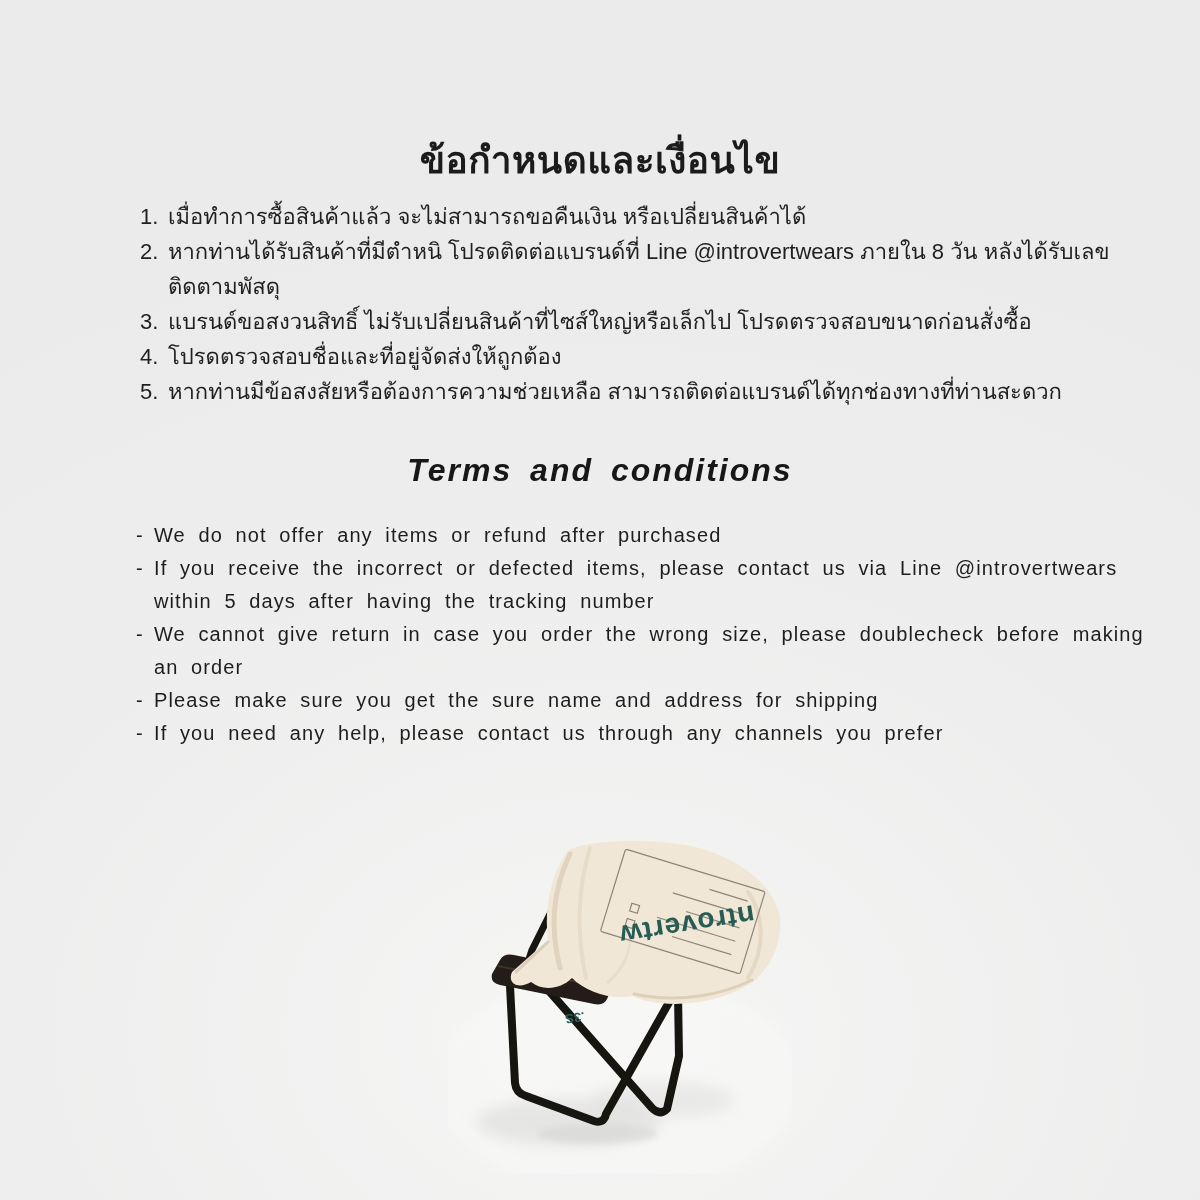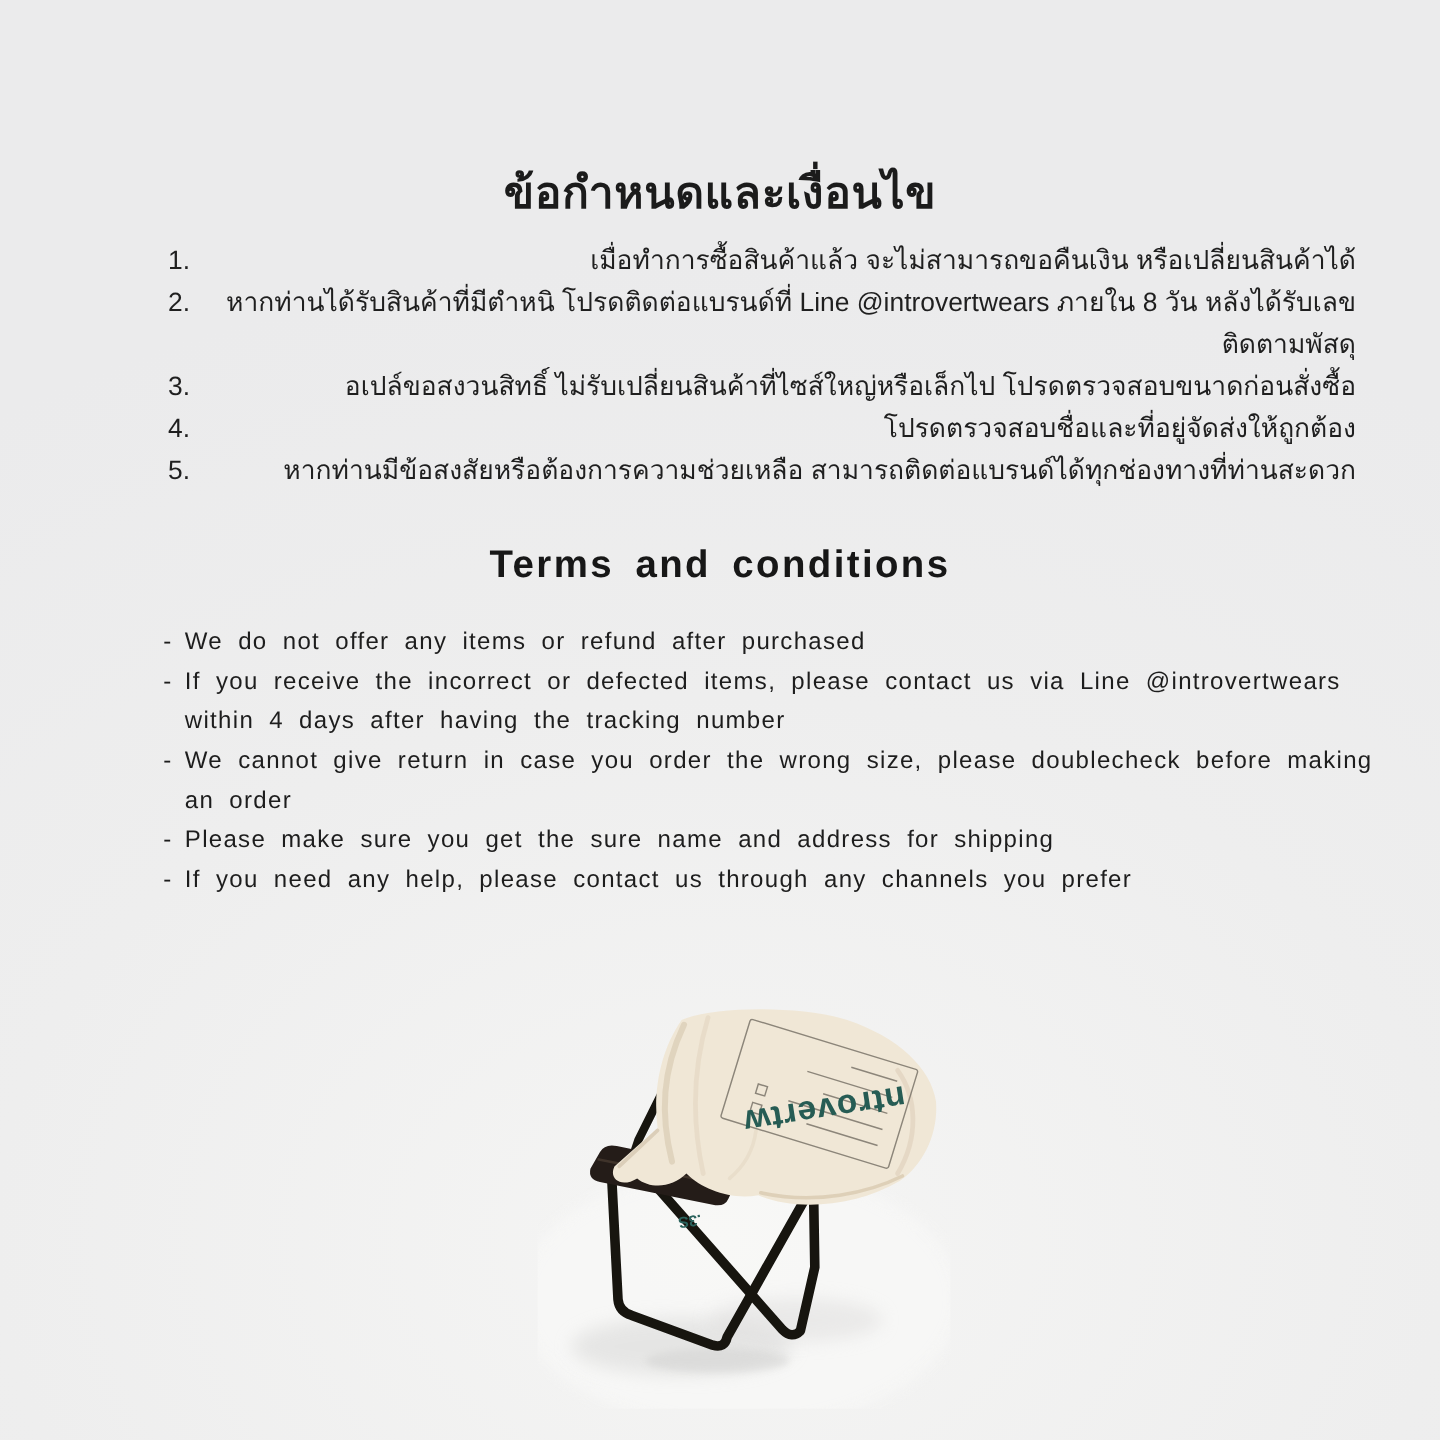--- a/index.html
+++ b/index.html
@@ -14,25 +14,25 @@
     position:absolute;left:0;top:130px;width:1200px;
     text-align:center;font-size:37px;font-weight:700;letter-spacing:.5px;
     color:#1b1b1b;
   }
   .thai-list{
     position:absolute;left:140px;top:199px;width:990px;
     font-size:22px;line-height:35px;color:#1f1f1f;
   }
   .t-item{display:flex;}
   .t-num{flex:0 0 28px;}
-  .t-text{flex:1;text-align:right;}
+  .t-text{flex:1;}
   .en-title{
     position:absolute;left:0;top:452px;width:1200px;
     text-align:center;font-size:32px;font-weight:700;
-    letter-spacing:2px;word-spacing:7px;color:#171717;
+    letter-spacing:2px;word-spacing:7px;color:#171717;font-style:italic;
   }
   .en-list{
     position:absolute;left:136px;top:519px;width:1010px;
     font-size:20px;line-height:33px;letter-spacing:1.1px;word-spacing:6px;
     color:#1d1d1d;
   }
   .e-item{display:flex;}
   .e-dash{flex:0 0 18px;}
   .e-text{flex:1;white-space:pre-line;}
   .photo-wrap{position:absolute;left:448px;top:822px;width:344px;height:352px;}
@@ -46,21 +46,21 @@
   <div class="t-item">
     <span class="t-num">1.</span>
     <span class="t-text">เมื่อทำการซื้อสินค้าแล้ว จะไม่สามารถขอคืนเงิน หรือเปลี่ยนสินค้าได้</span>
   </div>
   <div class="t-item">
     <span class="t-num">2.</span>
     <span class="t-text">หากท่านได้รับสินค้าที่มีตำหนิ โปรดติดต่อแบรนด์ที่ Line @introvertwears ภายใน 8 วัน หลังได้รับเลขติดตามพัสดุ</span>
   </div>
   <div class="t-item">
     <span class="t-num">3.</span>
-    <span class="t-text">อเปล์ขอสงวนสิทธิ์ ไม่รับเปลี่ยนสินค้าที่ไซส์ใหญ่หรือเล็กไป โปรดตรวจสอบขนาดก่อนสั่งซื้อ</span>
+    <span class="t-text">แบรนด์ขอสงวนสิทธิ์ ไม่รับเปลี่ยนสินค้าที่ไซส์ใหญ่หรือเล็กไป โปรดตรวจสอบขนาดก่อนสั่งซื้อ</span>
   </div>
   <div class="t-item">
     <span class="t-num">4.</span>
     <span class="t-text">โปรดตรวจสอบชื่อและที่อยู่จัดส่งให้ถูกต้อง</span>
   </div>
   <div class="t-item">
     <span class="t-num">5.</span>
     <span class="t-text">หากท่านมีข้อสงสัยหรือต้องการความช่วยเหลือ สามารถติดต่อแบรนด์ได้ทุกช่องทางที่ท่านสะดวก</span>
   </div>
 </div>
@@ -68,21 +68,21 @@
 <div class="en-title">Terms and conditions</div>
 
 <div class="en-list">
   <div class="e-item">
     <span class="e-dash">-</span>
     <span class="e-text">We do not offer any items or refund after purchased</span>
   </div>
   <div class="e-item">
     <span class="e-dash">-</span>
     <span class="e-text">If you receive the incorrect or defected items, please contact us via Line @introvertwears
-within 4 days after having the tracking number</span>
+within 5 days after having the tracking number</span>
   </div>
   <div class="e-item">
     <span class="e-dash">-</span>
     <span class="e-text">We cannot give return in case you order the wrong size, please doublecheck before making an order</span>
   </div>
   <div class="e-item">
     <span class="e-dash">-</span>
     <span class="e-text">Please make sure you get the sure name and address for shipping</span>
   </div>
   <div class="e-item">

